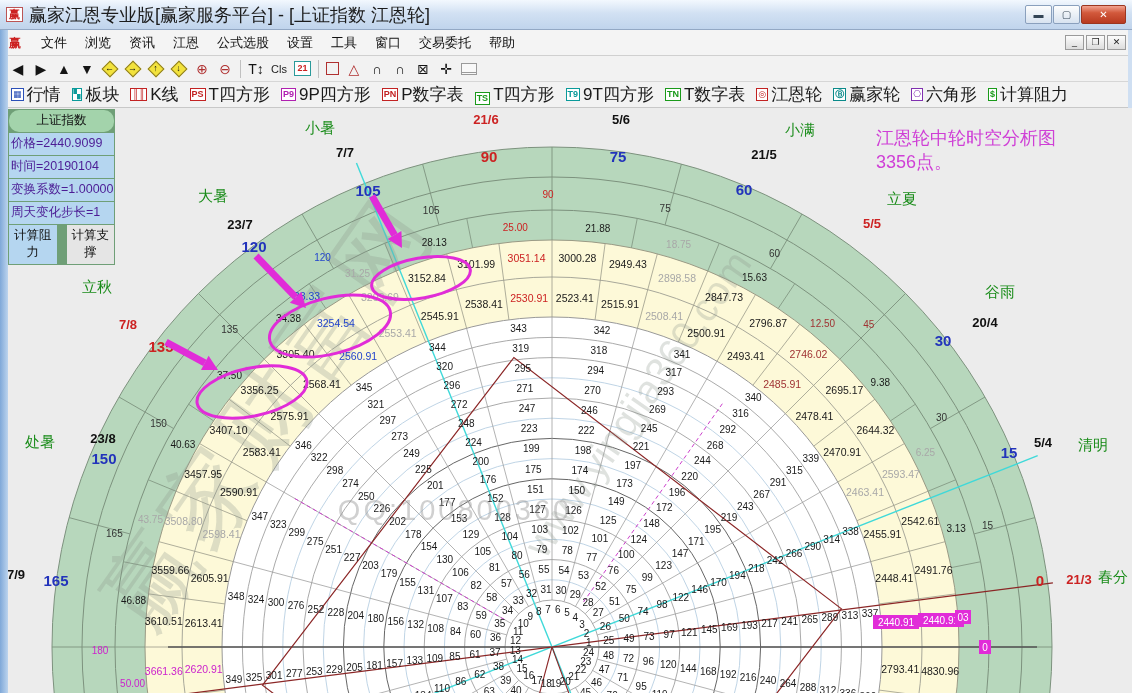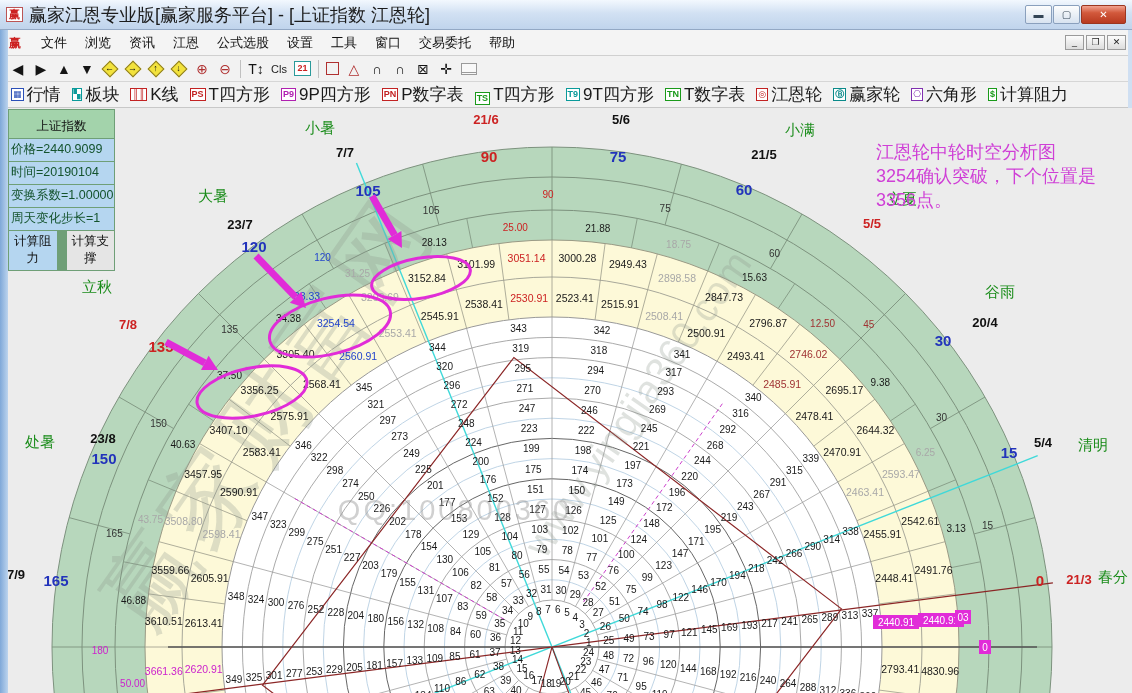--- a/index.html
+++ b/index.html
@@ -55,30 +55,30 @@
   .left-strip { position:absolute; left:0; top:30px; width:8px; height:663px;
     background:linear-gradient(90deg,#7fa8d8,#bcd4ee); }
   .right-strip { position:absolute; right:0; top:30px; width:4px; height:663px; background:#cfdff2; }
 
   
   .chart { position:absolute; left:8px; top:108px; width:1124px; height:585px; background:#ececec; }
   .chart svg { display:block; }
 
   
   .panel { position:absolute; left:8px; top:109px; width:107px; background:#6f9f77; border:1px solid #6f9f77; }
-  .panel-header { background:#a3d3ab; color:#111; font-size:12.5px; text-align:center; padding:8px 0 3px; }
-  .panel-row { background:#b5d6f0; color:#14532d; font-size:12.5px; padding:2px 2px 3px;
+  .panel-header { background:#a3d3ab; color:#111; font-size:12.5px; text-align:center; padding:2px 0 3px;border-radius:10px; }
+  .panel-row { background:#b5d6f0; color:#4c1d95; font-size:12.5px; padding:2px 2px 3px;
     margin-top:1px; white-space:nowrap; overflow:hidden; }
   .panel-btns { display:flex; margin-top:1px; gap:10px; }
   .panel-btn { flex:1; font-size:12.5px; text-align:center; padding:2px 0 3px; color:#111; }
   .panel-btn.b1 { background:#b5d6f0; }
   .panel-btn.b2 { background:#e5e5e5; }
 
   
-  .annotation { position:absolute; left:876px; top:140px; width:256px; color:#cf3fd6;
+  .annotation { position:absolute; left:876px; top:126px; width:256px; color:#cf3fd6;
     font-size:18px; line-height:1.34; z-index:5; }
 </style>
 </head>
 <body>
 
 <div class="window">
 
   <div class="titlebar">
     <div class="app-icon">赢</div>
     <div class="title-text">赢家江恩专业版[赢家服务平台] - [上证指数 江恩轮]</div>
@@ -741,16 +741,15 @@
         <div class="panel-row">周天变化步长=1</div>
       </div>
     <div class="panel-btns">
       <div class="panel-btn b1">计算阻力</div>
       <div class="panel-btn b2">计算支撑</div>
     </div>
   </div>
 
   <div class="annotation">
       <div>江恩轮中轮时空分析图</div>
-      <div>3254确认突破，下个位置是</div>
       <div>3356点。</div>
     </div>
 </div>
 
 </body></html>

